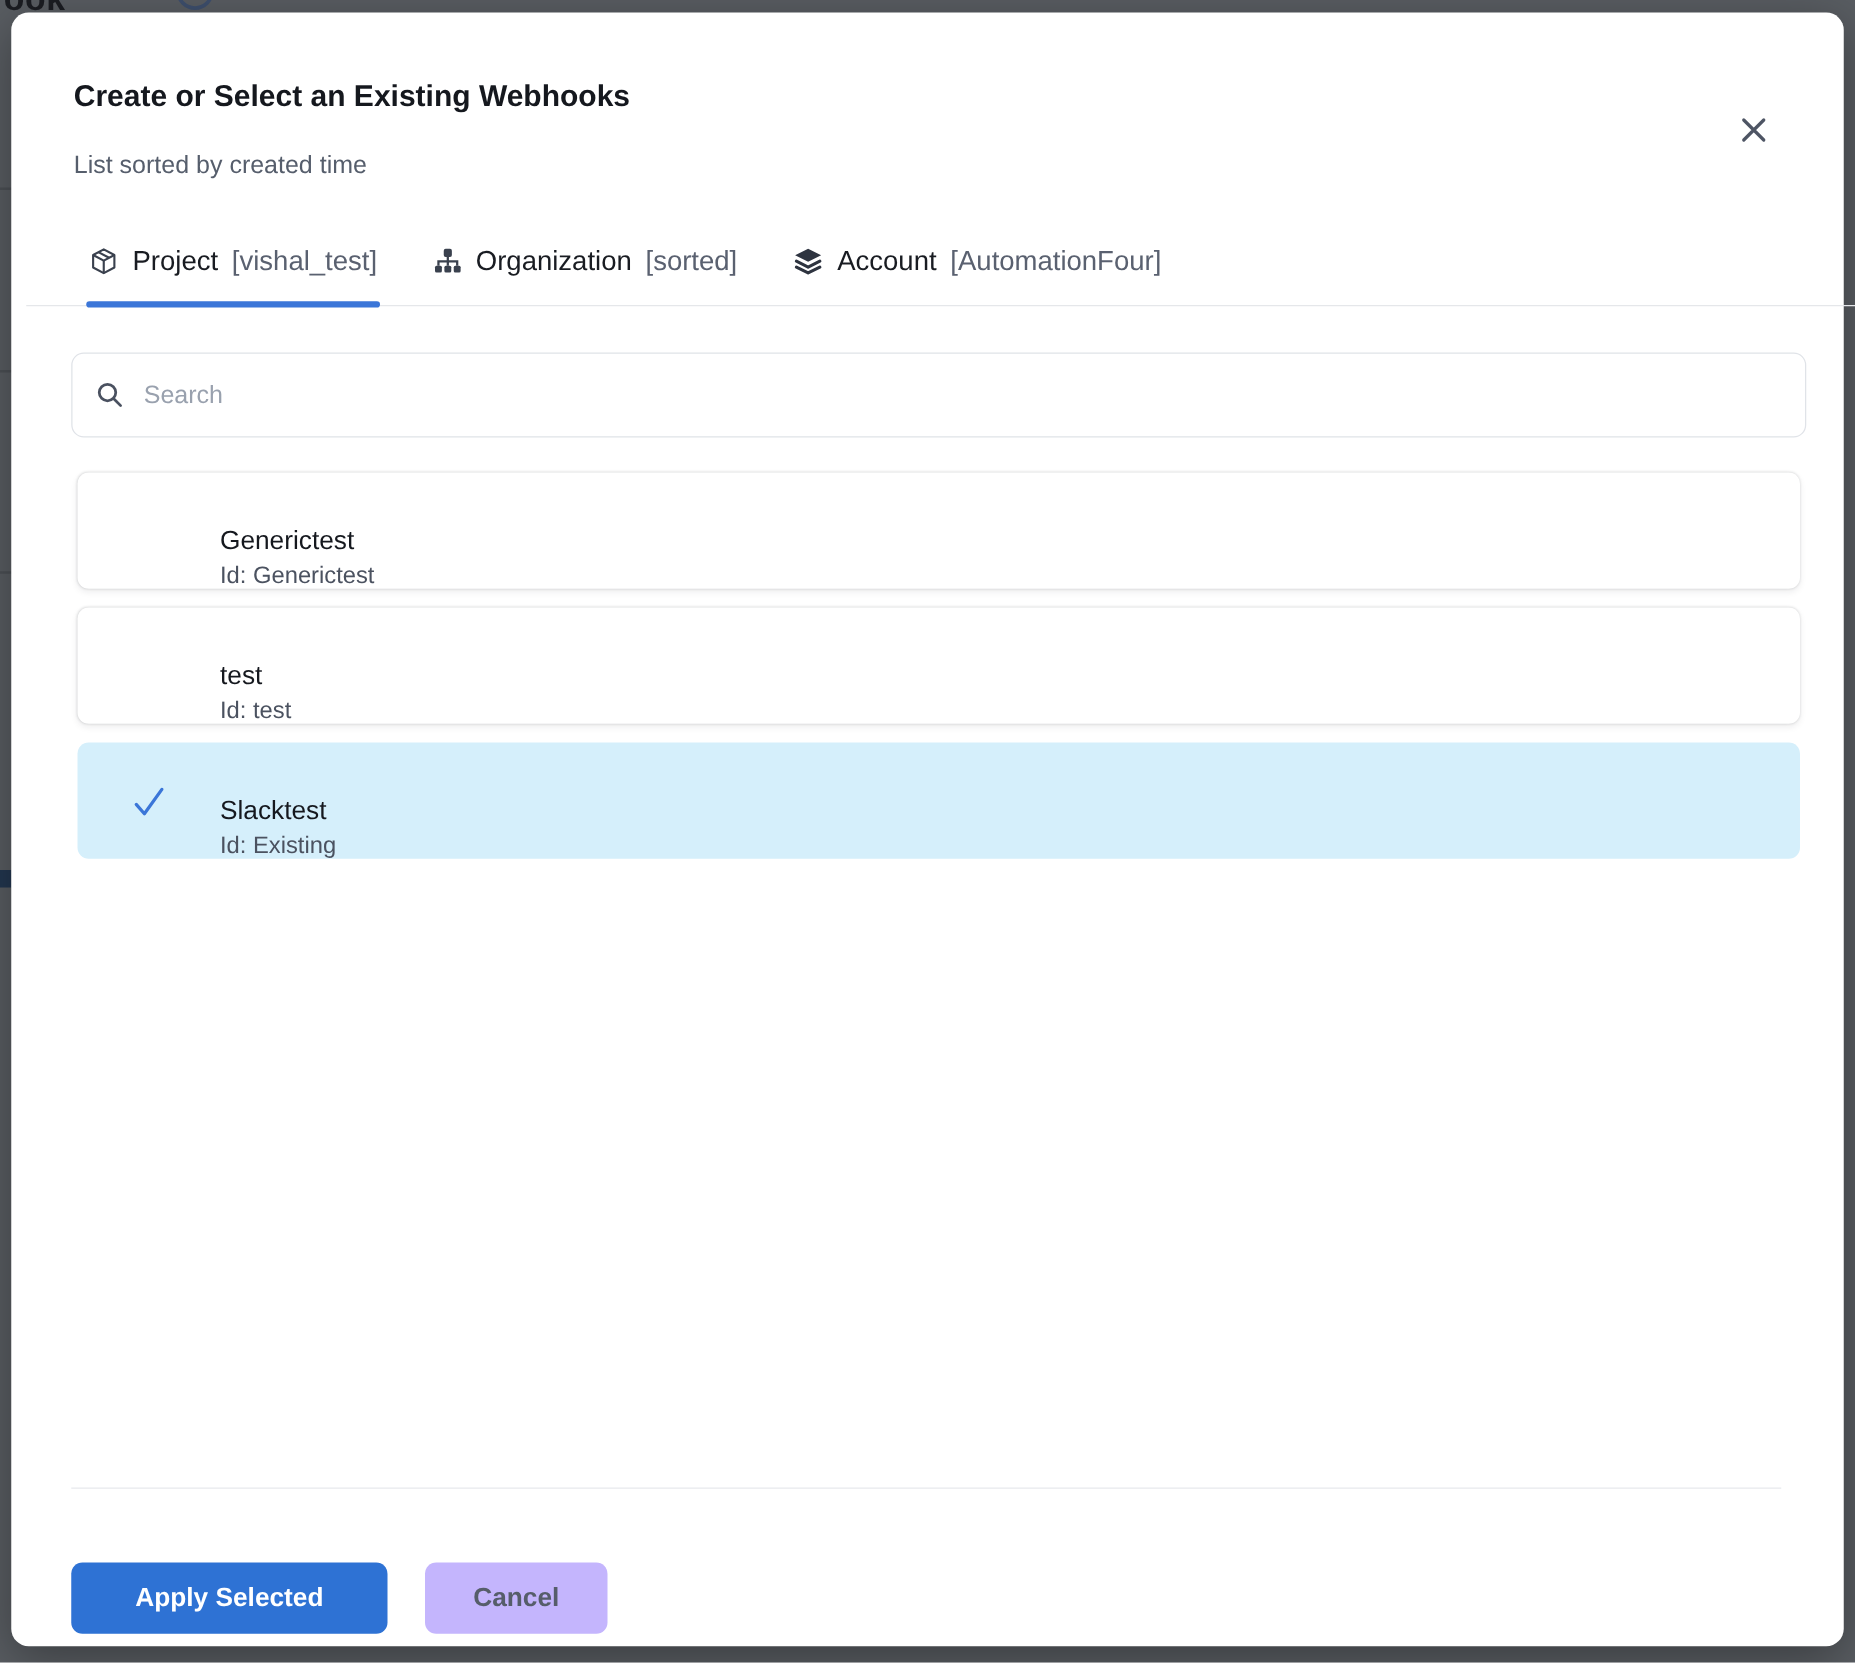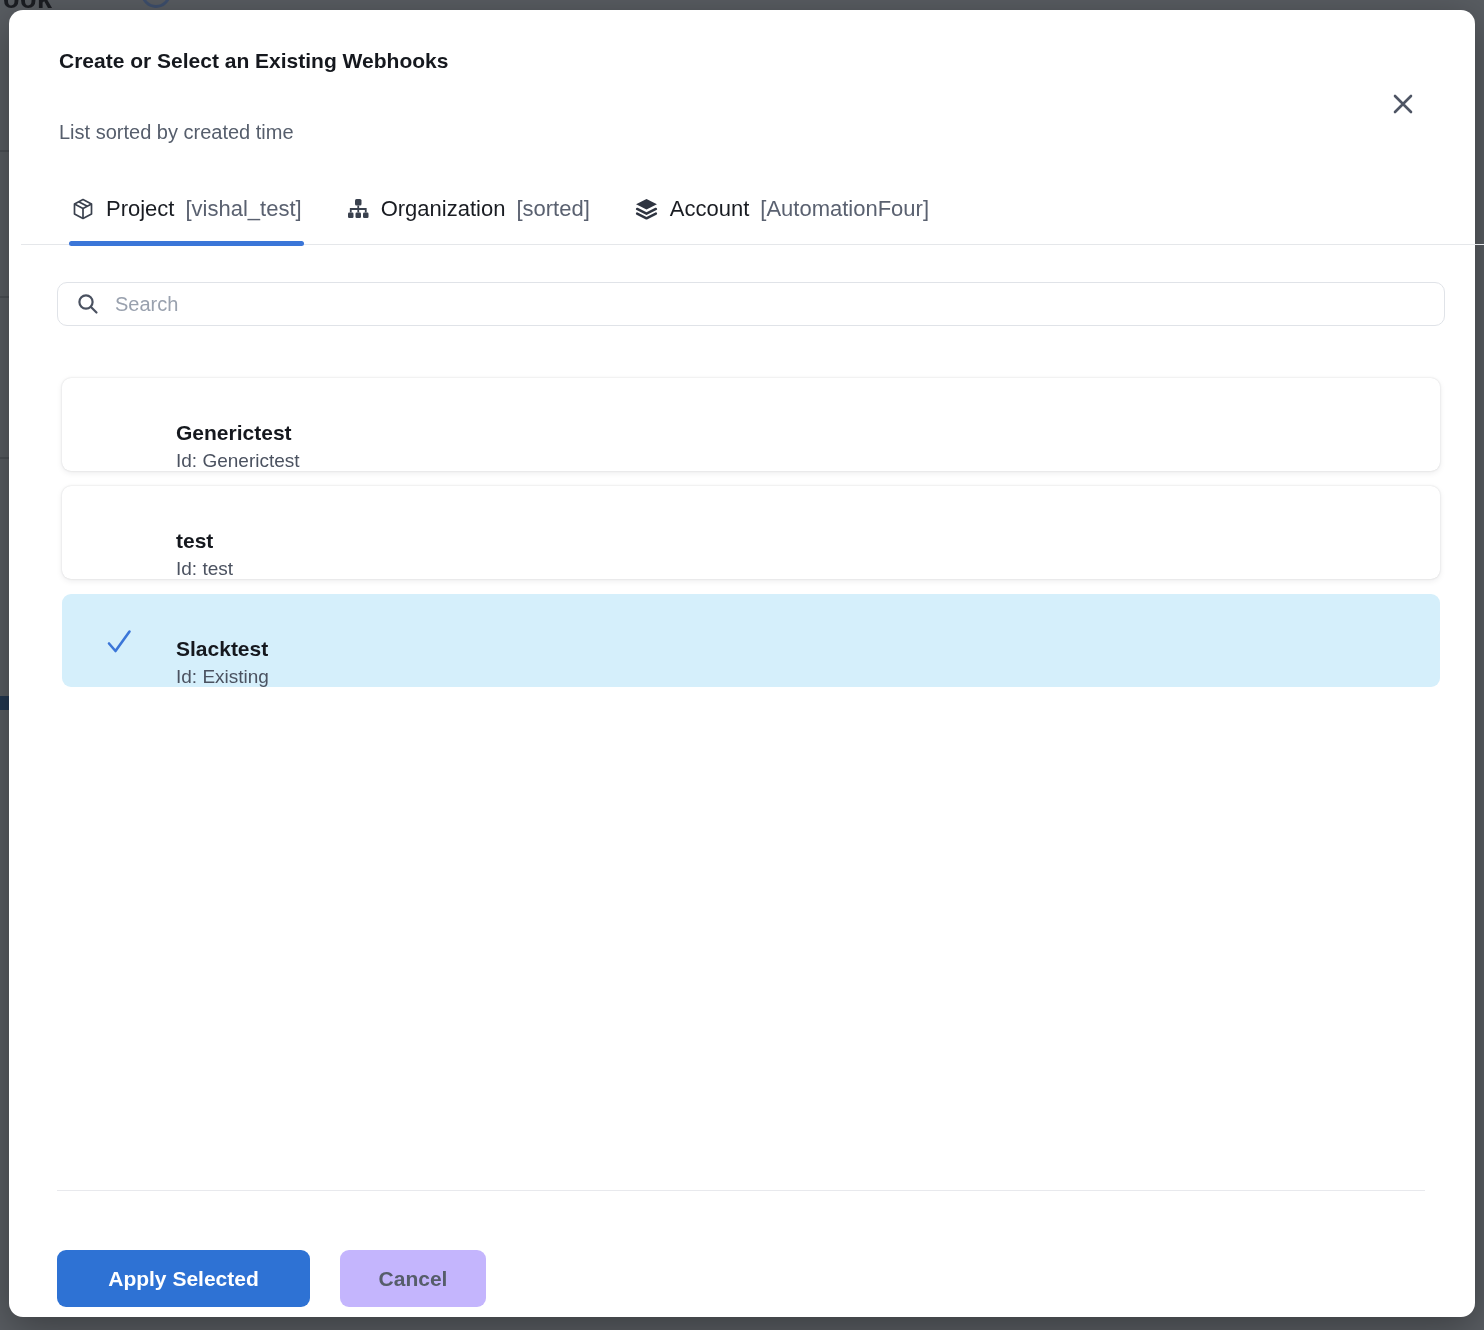--- a/index.html
+++ b/index.html
@@ -31,22 +31,22 @@
 
   
   .modal{
     position:absolute; left:9px; top:10px;
     width:1466px; height:1307px;
     background:#ffffff; border-radius:14px;
     box-shadow:0 10px 40px rgba(0,0,0,.35);
   }
 
   .modal-title{
-    position:absolute; left:50px; top:39px;
-    font-size:21px; font-weight:700; color:#15181e;text-align:right;
+    position:absolute; left:50px; top:54px;
+    font-size:24px; font-weight:700; color:#15181e;text-align:right;
   }
   .modal-subtitle{
     position:absolute; left:50px; top:111px;
     font-size:20px; color:#565e6c;
   }
   .close-btn{
     position:absolute; top:74px; right:52px;
     width:40px; height:40px;
     display:flex; align-items:center; justify-content:center;
     background:none; border:none; cursor:pointer;
@@ -71,21 +71,21 @@
   .tab-underline{
     position:absolute; left:0; right:0; bottom:-2px;
     height:5px; border-radius:3px;
     background:#3b76d8;
   }
   .tab-icon{ display:flex; align-items:center; }
 
   
   .search-box{
     position:absolute; left:48px; top:272px;
-    width:1388px; height:44px;
+    width:1388px; height:68px;
     border:1px solid #e0e3e8; border-radius:10px;
     background:#fff;
     display:flex; align-items:center; gap:15px;
     padding:0 18px;
   }
   .search-box input{
     flex:1; border:none; outline:none;
     font-size:20px; color:#2a2f38;
     font-family:"Liberation Sans", sans-serif;
     background:transparent;
@@ -108,21 +108,21 @@
   }
   .row.selected{
     background:#d5effb;
     box-shadow:none;
   }
   .row-check{
     width:114px; display:flex; justify-content:center; align-items:center;
     flex:0 0 114px;
   }
   .row-text{ display:flex; flex-direction:column; gap:5px; }
-  .row-name{ font-size:21px; font-weight:700; color:#15181e;margin-top:44px; }
+  .row-name{ font-size:21px; font-weight:400; color:#15181e;margin-top:44px; }
   .row-id{ font-size:19px; color:#4b5260; }
 
   
   .footer{
     position:absolute; left:48px; right:50px; bottom:0;
     height:127px;
     border-top:1px solid #e8e9ed;
     display:flex; align-items:flex-end; gap:30px;
     padding-bottom:10px;
   }

